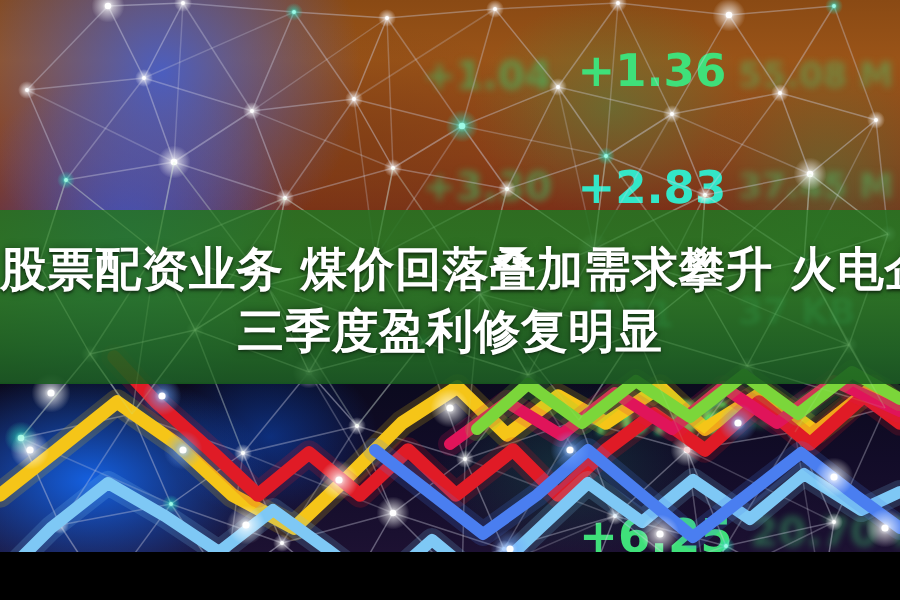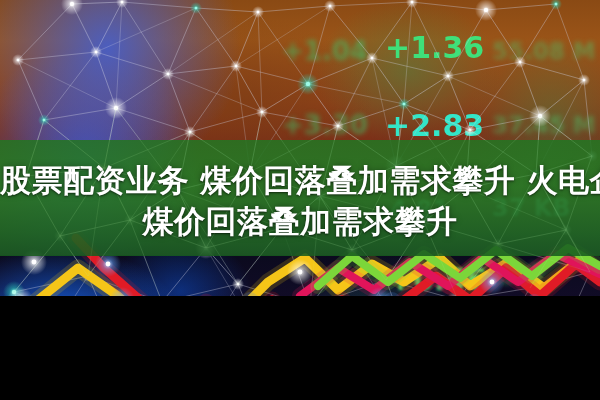--- a/index.html
+++ b/index.html
@@ -7,21 +7,21 @@
     padding: 0;
     background: #000;
   }
   body {
     font-family: "Liberation Sans", sans-serif;
   }
 
   #banner {
     position: relative;
     width: 600px;
-    height: 296px;
+    height: 368px;
     overflow: hidden;
     background: #120a18;
   }
 
   
   .layer { position: absolute; left: 0; top: 0; width: 600px; height: 400px; }
 
   .bg-base {
     background:
       radial-gradient(circle at 18% 12%, rgba(62,96,220,0.85) 0%, rgba(30,50,160,0.0) 22%),
@@ -626,16 +626,16 @@
       </g>
   </svg>
 
   <div id="ticker-layer-band">
       <div class="ticker t-dimgreen t-blur-mid" style="left: 390px; top: 196px; font-size: 24px; opacity: 0.3;">4.81</div>
       <div class="ticker t-dimgreen t-blur-mid" style="left: 492px; top: 194px; font-size: 24px; opacity: 0.3;">37 KB</div>
     </div>
 
   <div id="title-block">
     <div class="title-line l1">股票配资业务 煤价回落叠加需求攀升 火电企业前</div>
-    <div class="title-line l2">煤价回落叠加需求攀升</div>
+    <div class="title-line l2">三季度盈利修复明显</div>
   </div>
 
 </div>
 
 </body></html>

